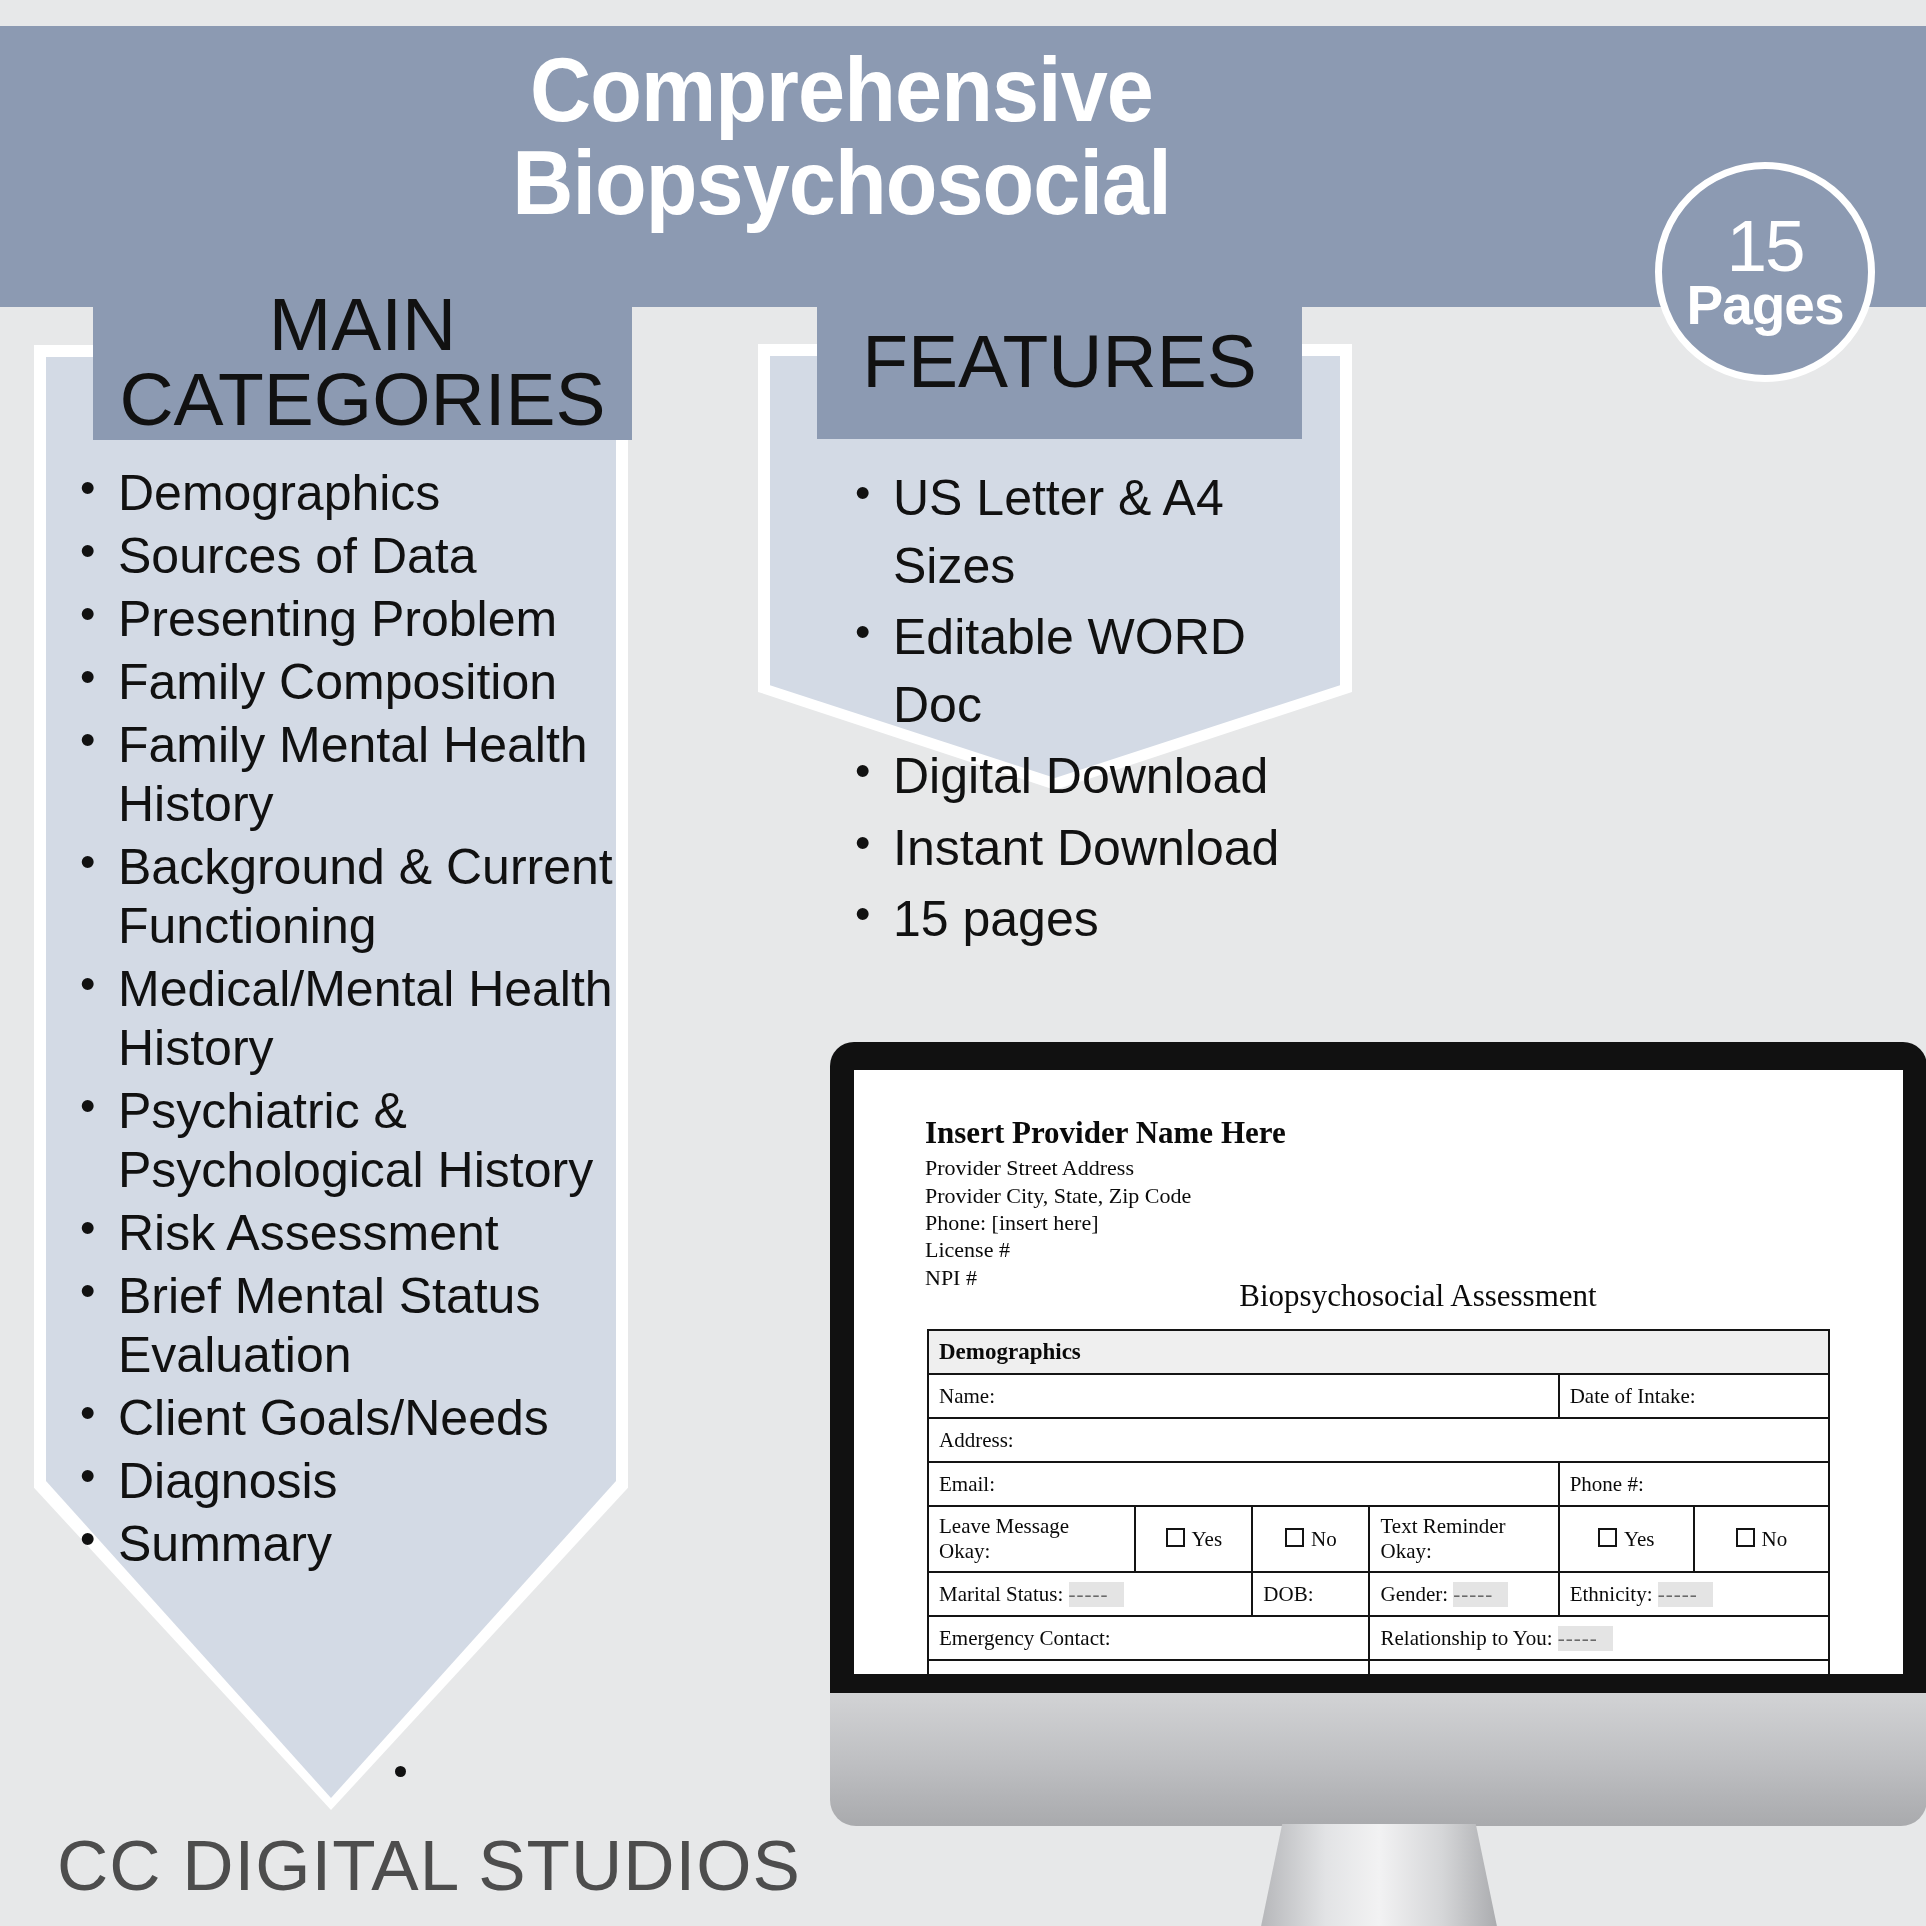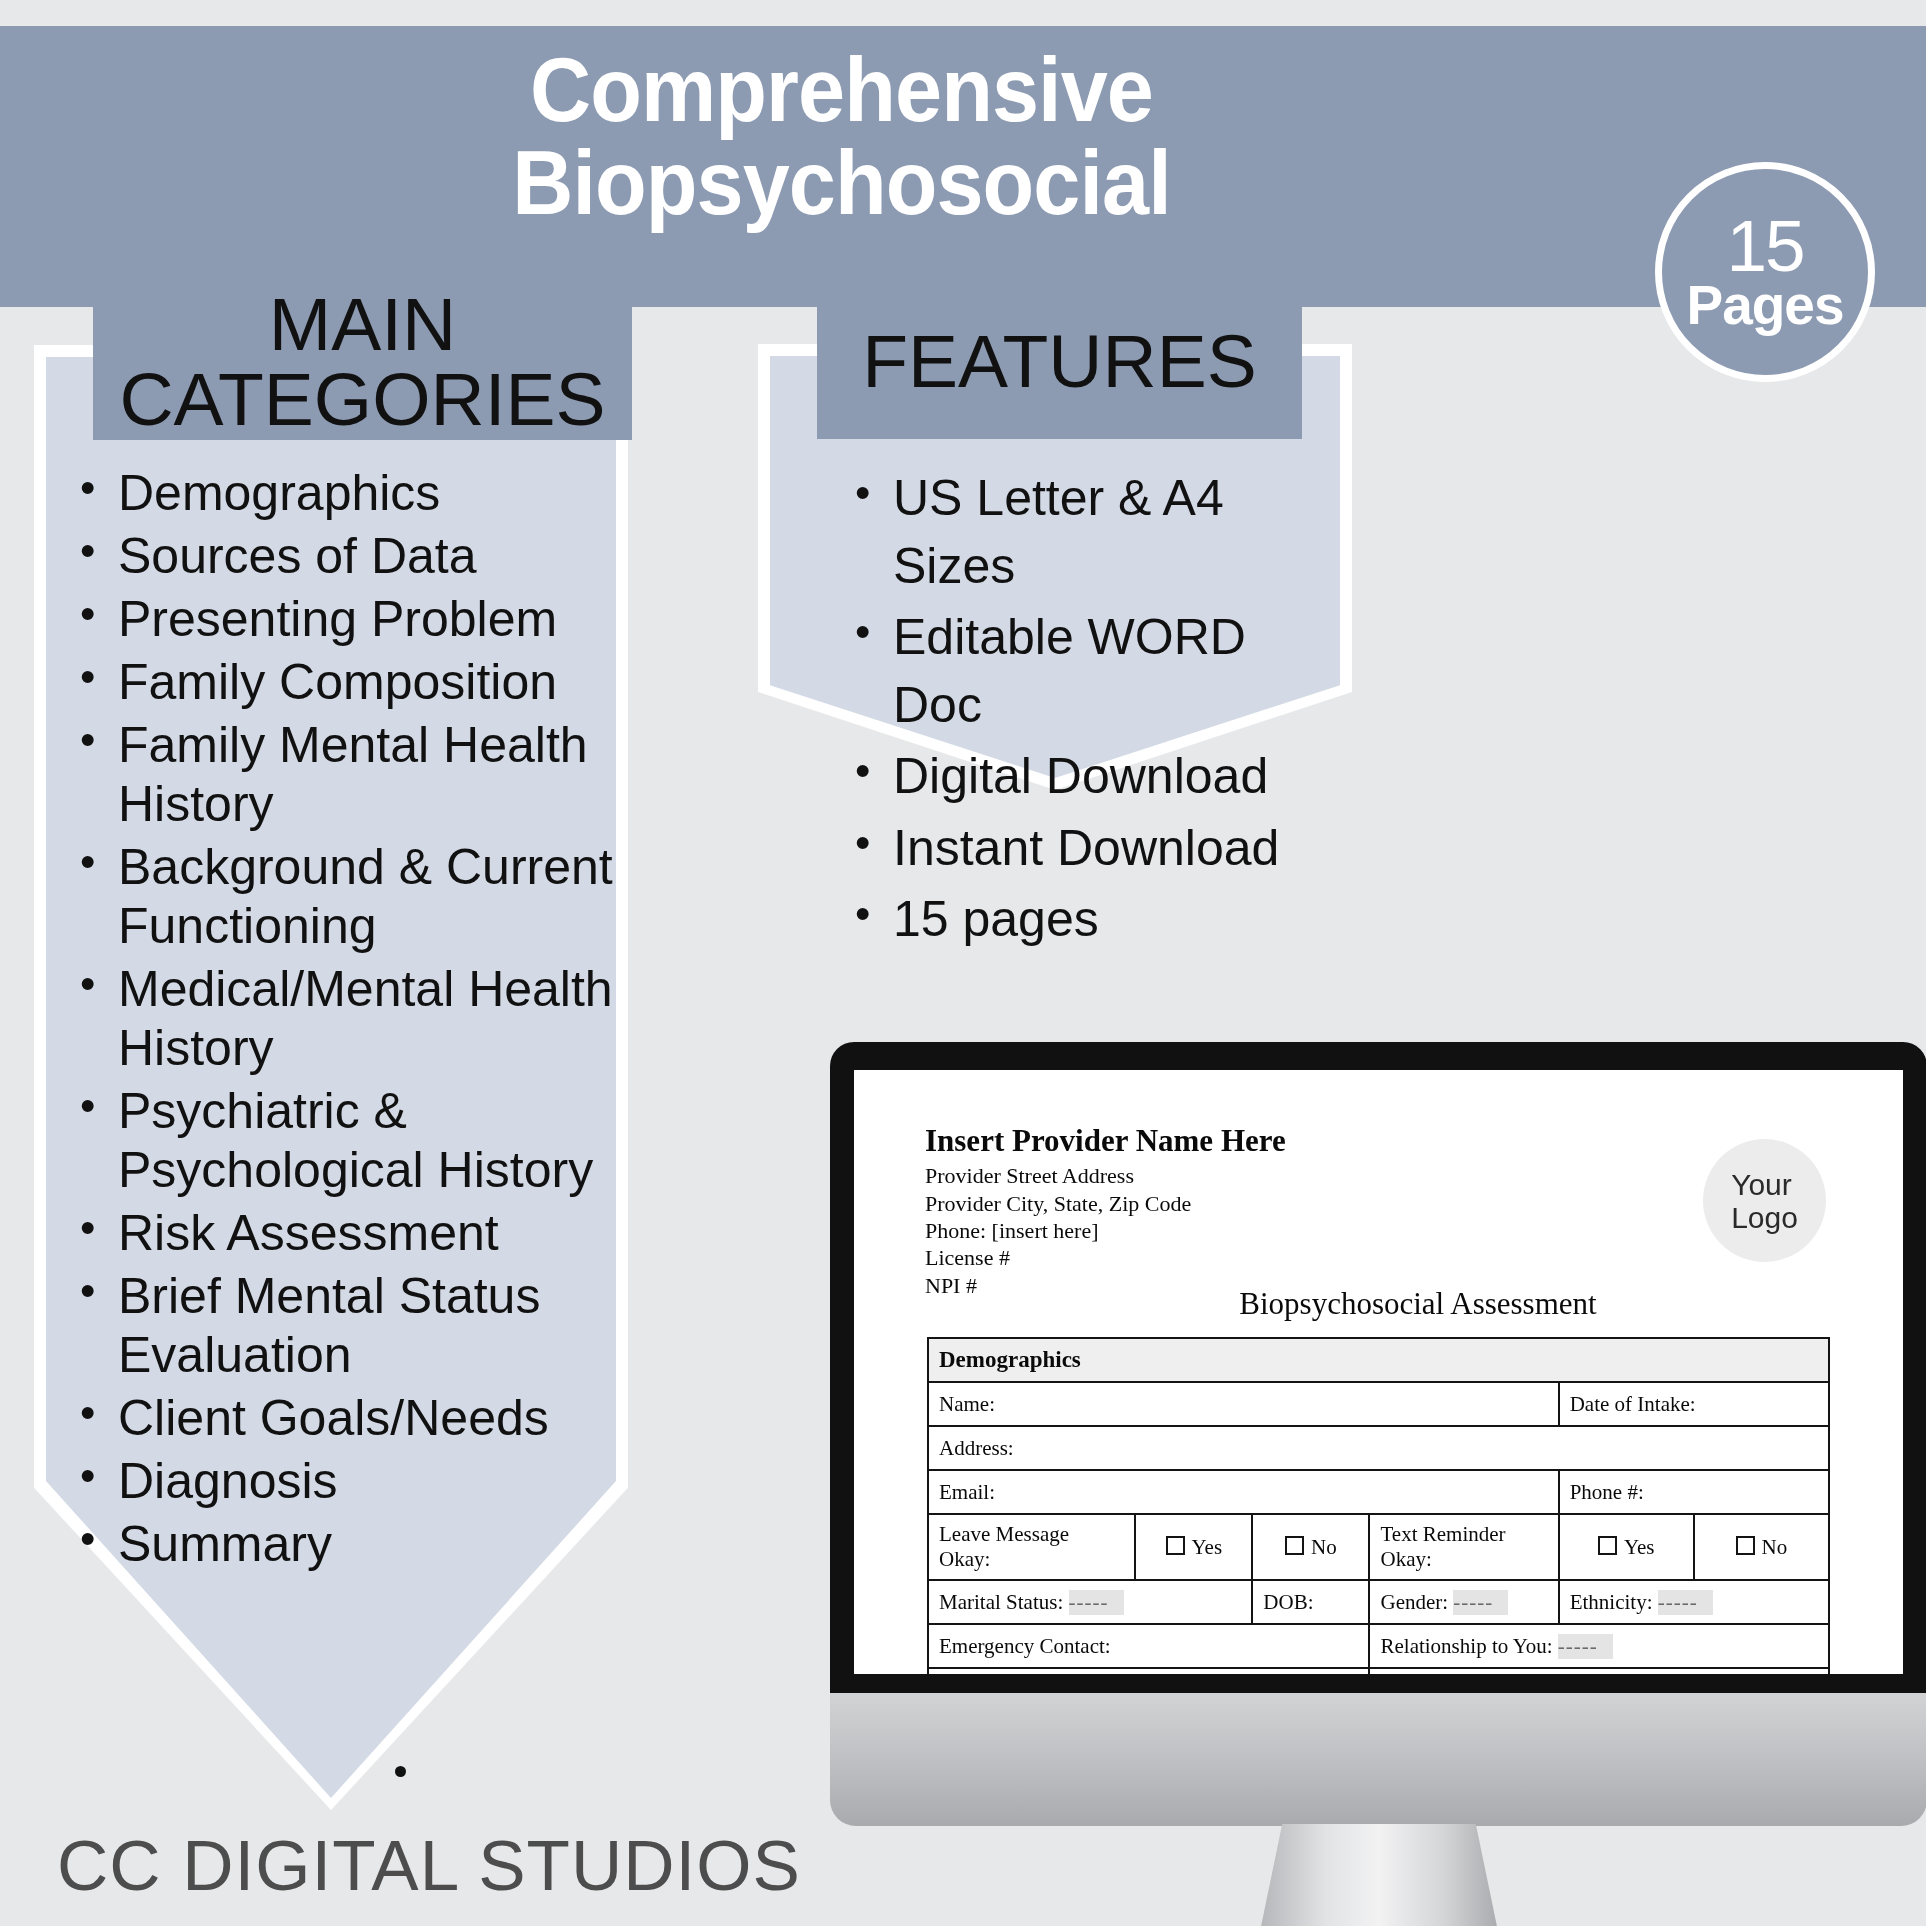--- a/index.html
+++ b/index.html
@@ -217,21 +217,21 @@
     top: 782px;
     width: 242px;
     height: 117px;
     background: linear-gradient(90deg, #b4b5b8 0%, #e2e3e5 28%, #f2f2f3 50%, #d5d6d8 76%, #a9aaad 100%);
     clip-path: polygon(10% 0, 90% 0, 100% 100%, 0 100%);
   }
 
   
   #doc {
     position: absolute;
-    left: 0; top: 8px;
+    left: 0; top: 0;
     width: 1049px;
     height: 746px;
     font-family: "Liberation Serif", serif;
     color: #0a0a0a;
     padding: 0;
     box-sizing: border-box;
   }
   #doc-provider {
     position: absolute;
     left: 71px;
@@ -372,22 +372,20 @@
 
         <div id="doc-provider">
           <div class="doc-name">Insert Provider Name Here</div>
           <div class="doc-line">Provider Street Address</div>
           <div class="doc-line">Provider City, State, Zip Code</div>
           <div class="doc-line">Phone: [insert here]</div>
           <div class="doc-line">License #</div>
           <div class="doc-line">NPI #</div>
         </div>
 
-        <div id="doc-logo" style="white-space:pre-line;">Your
-Logo</div>
 
         <div id="doc-title">Biopsychosocial Assessment</div>
 
         <table id="doc-table">
           <colgroup>
             <col style="width:23%">
             <col style="width:13%">
             <col style="width:13%">
             <col style="width:21%">
             <col style="width:15%">

